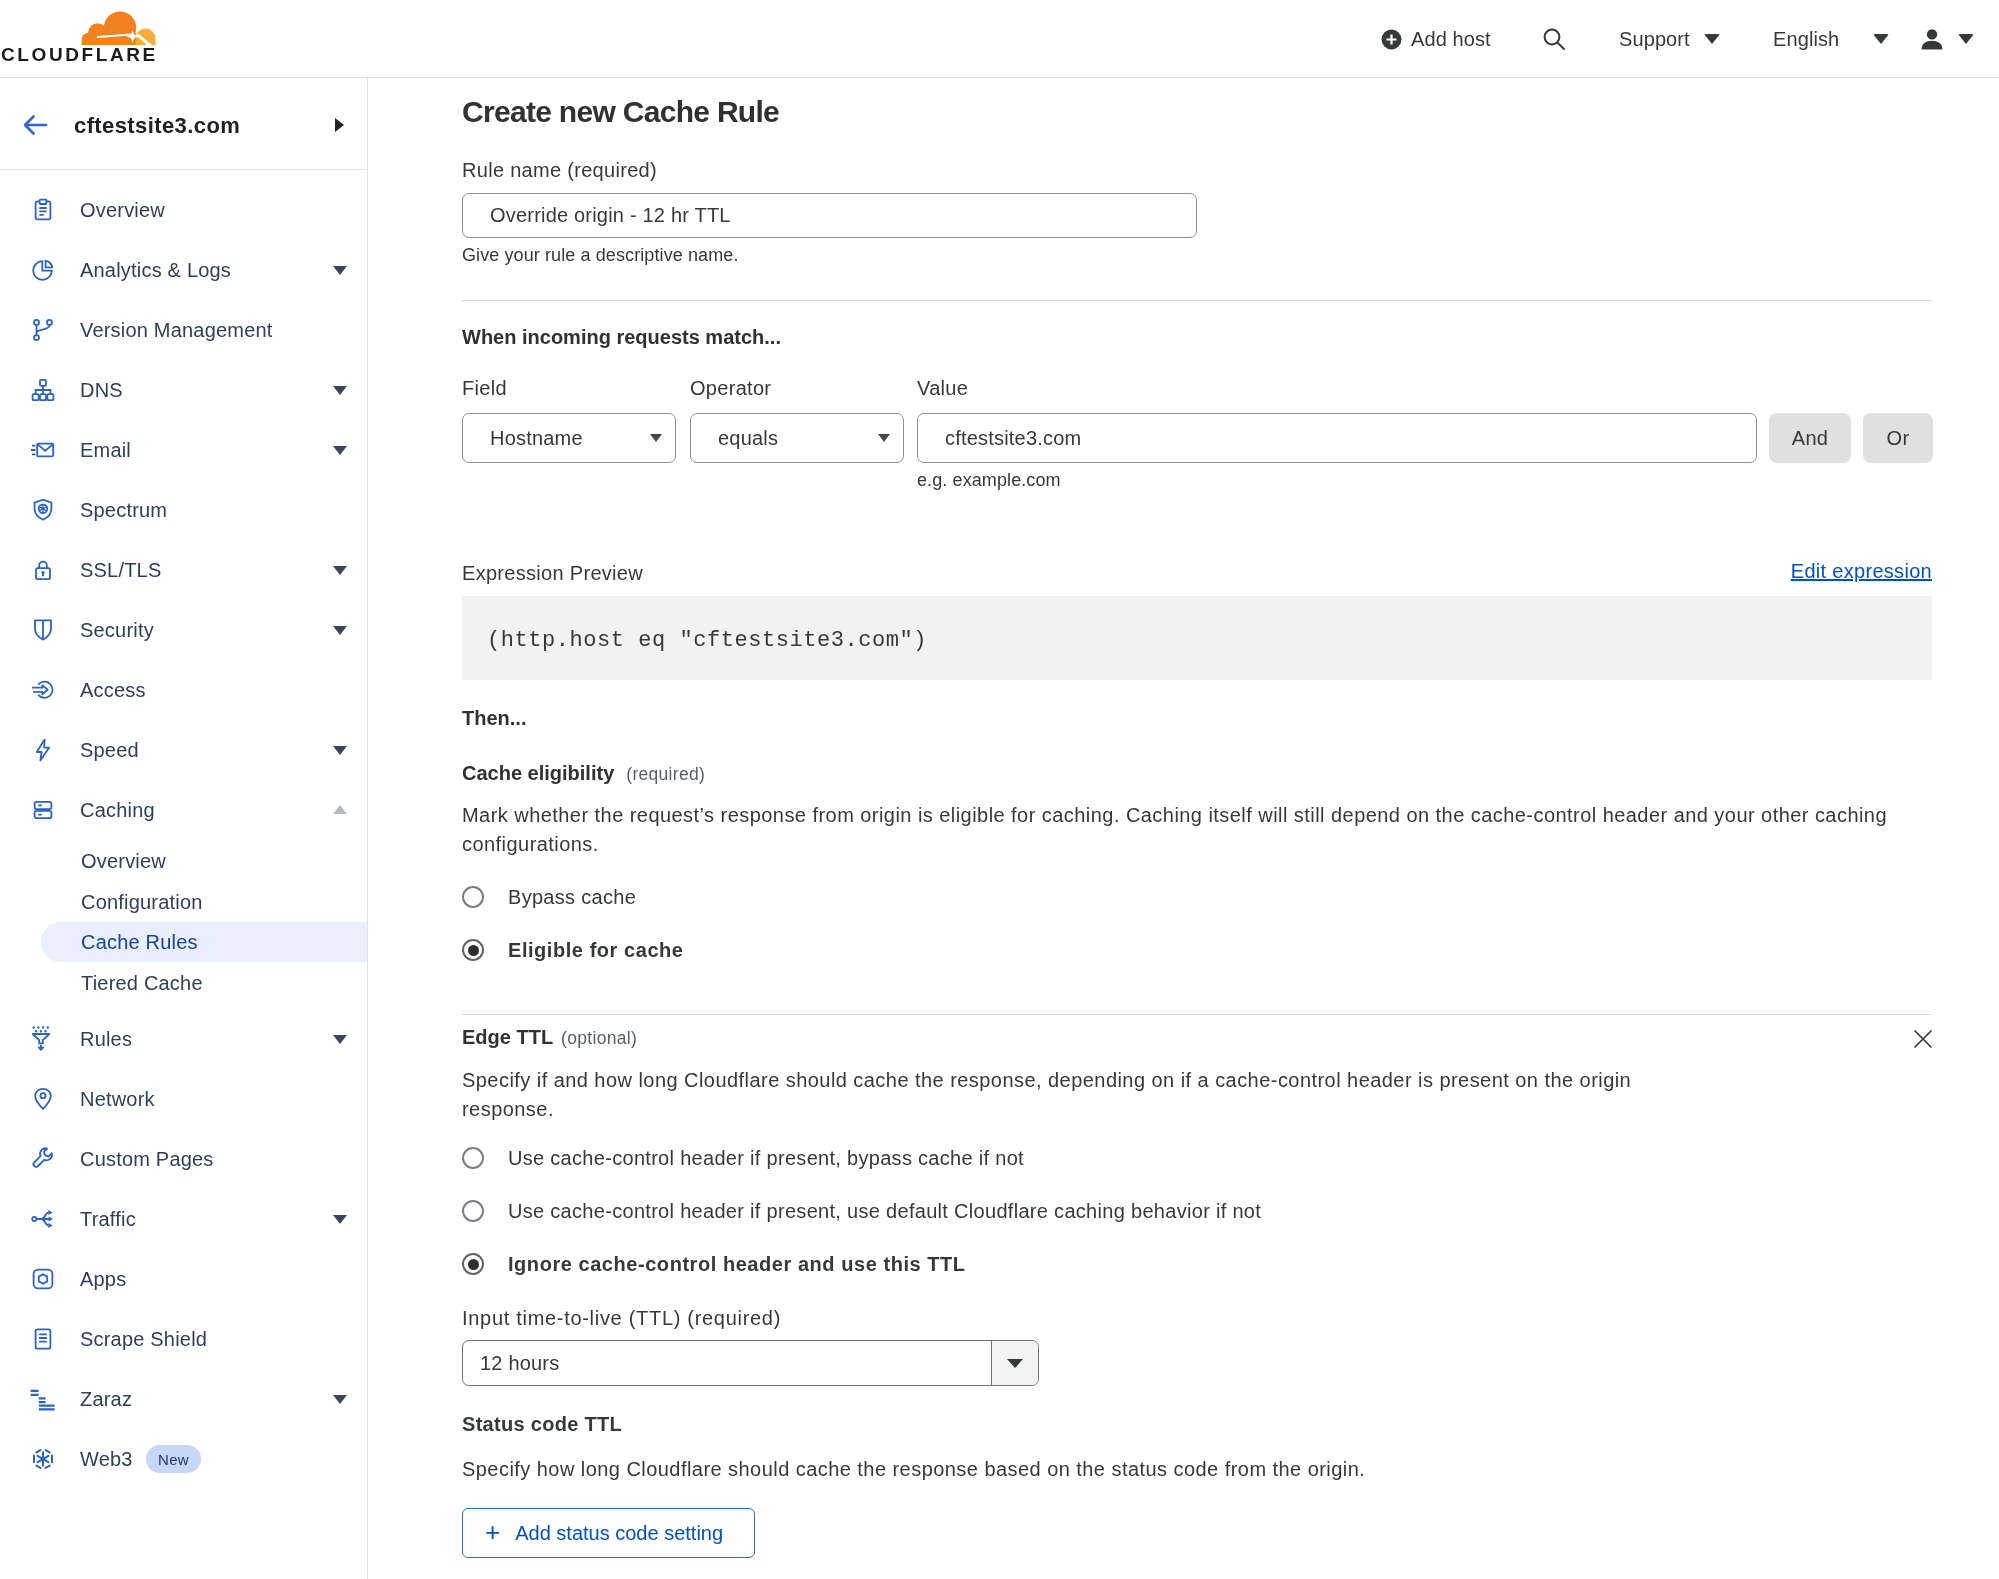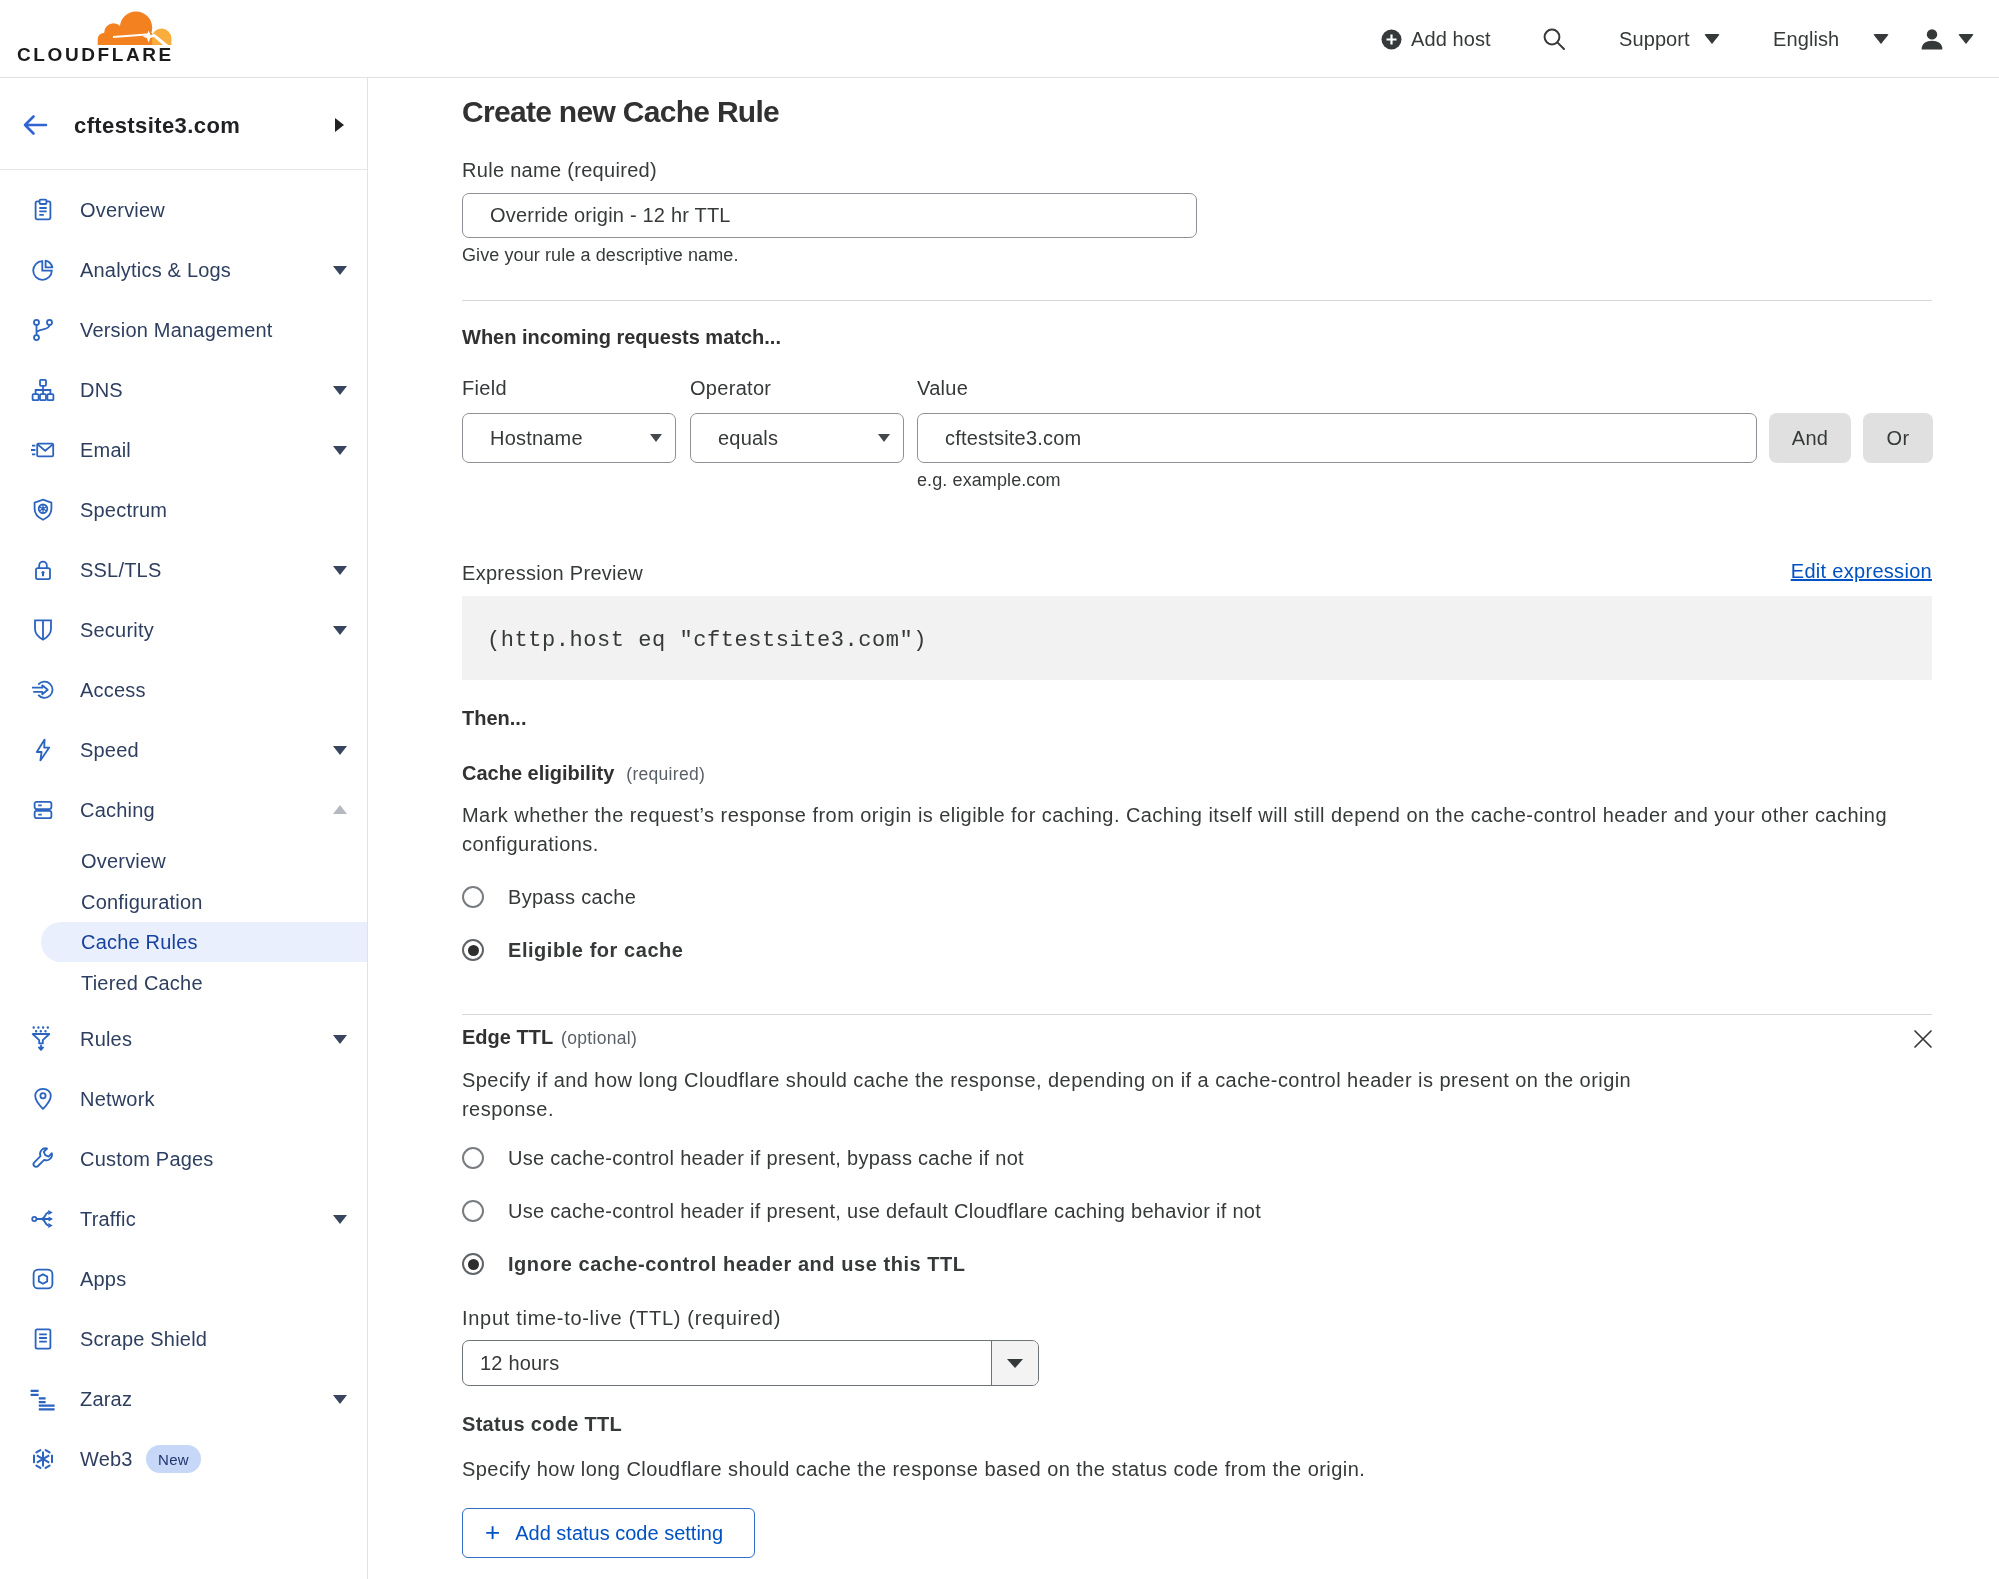--- a/index.html
+++ b/index.html
@@ -11,21 +11,21 @@
   background:#fff;
   overflow:hidden;
   letter-spacing:0.3px;
 }
 
 
 #top-header {
   position:absolute; left:0; top:0; width:1999px; height:78px;
   background:#fff; border-bottom:1px solid #e2e2e2; z-index:5;
 }
-#logo { position:absolute; left:17px; top:4px; width:156px; height:58px; }
+#logo { position:absolute; left:1px; top:4px; width:156px; height:58px; }
 #logo .wordmark {
   position:absolute; left:0px; top:40px; width:156px;
   font-size:19px; font-weight:700; letter-spacing:2.6px; color:#1b1b1b;
   font-family:"Liberation Sans", sans-serif;
 }
 .hitem { position:absolute; top:0; height:78px; display:flex; align-items:center; font-size:20px; letter-spacing:0.1px; color:#36393a; cursor:pointer; }
 .hcaret { width:0; height:0; border-left:8px solid transparent; border-right:8px solid transparent; border-top:10px solid #36393a; border-radius:2px; }
 
 
 #sidebar {

